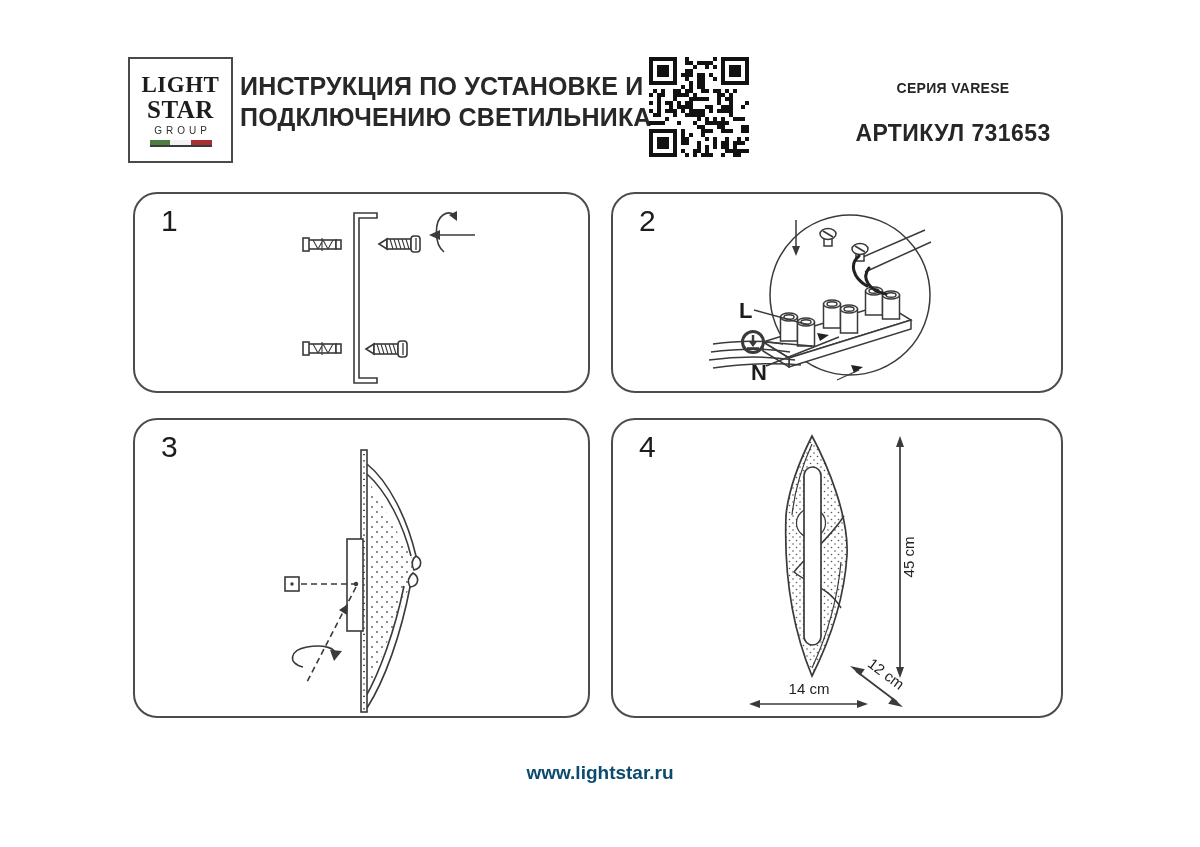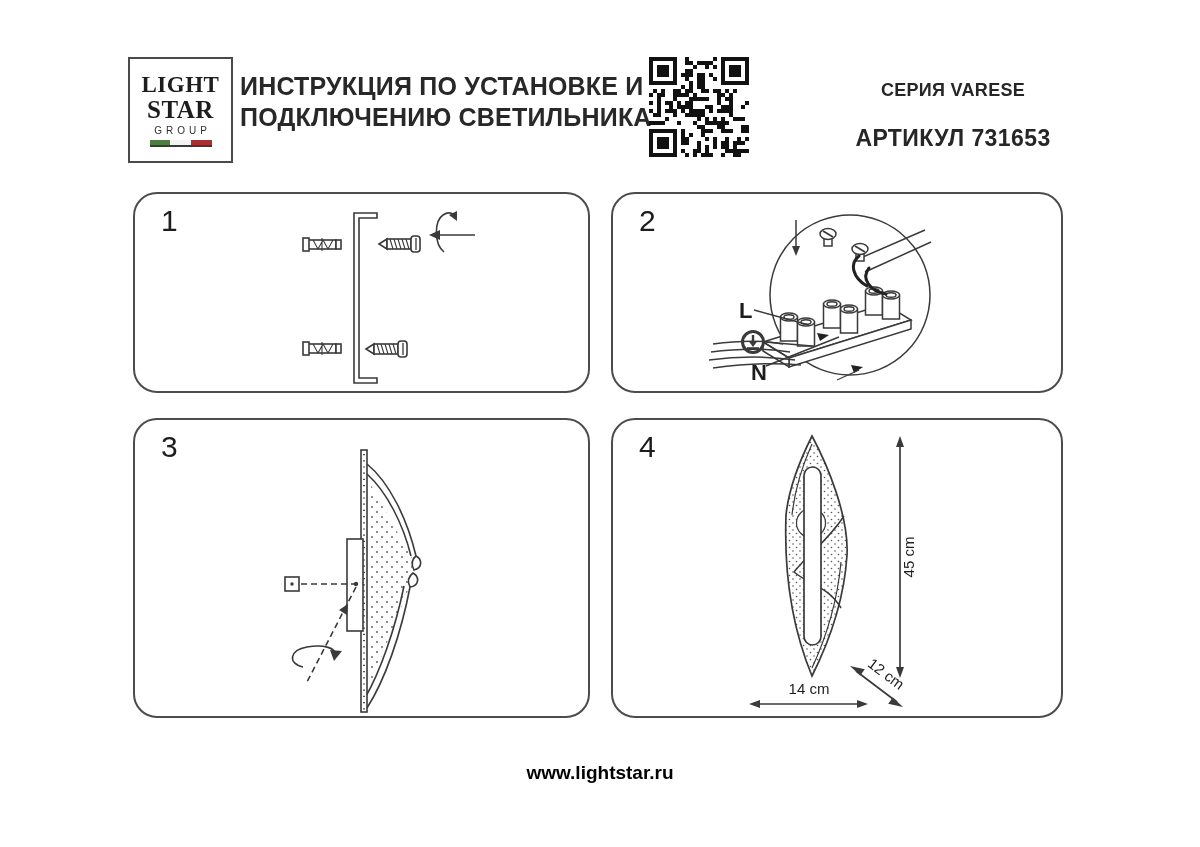--- a/index.html
+++ b/index.html
@@ -12,33 +12,33 @@
   .logo-line1{font-size:23px;letter-spacing:.5px;}
   .logo-line2{font-size:25px;letter-spacing:.5px;margin-top:1px;}
   .logo-group{font-size:10px;letter-spacing:4px;color:#2e2e2e;margin-top:3px;margin-left:4px;
               font-family:"Liberation Sans", sans-serif;}
   .flag{width:62px;height:5px;display:flex;margin-top:4px;border-bottom:2px solid #3a3a3a;}
   .flag span{flex:1;height:100%;}
   #doc-title{position:absolute;left:240px;top:71px;font-size:25px;font-weight:700;line-height:31px;
              color:#282828;letter-spacing:.2px;}
   #qr-box{position:absolute;left:649px;top:57px;width:100px;height:100px;}
   #series-block{position:absolute;left:808px;top:80px;width:290px;text-align:center;}
-  #series-line{font-size:18px;font-weight:700;letter-spacing:.3px;}
+  #series-line{font-size:14px;font-weight:700;letter-spacing:.3px;}
   #article-line{font-size:23px;font-weight:700;margin-top:24px;letter-spacing:.4px;}
   
   .panel{position:absolute;border:2px solid #4c4c4c;border-radius:24px;background:#fff;}
   #panel1{left:133px;top:192px;width:453px;height:197px;}
   #panel2{left:611px;top:192px;width:448px;height:197px;}
   #panel3{left:133px;top:418px;width:453px;height:296px;}
   #panel4{left:611px;top:418px;width:448px;height:296px;}
   .panel-number{position:absolute;left:26px;top:10px;font-size:30px;font-weight:400;color:#1c1c1c;}
   .panel svg.drawing{position:absolute;left:0;top:0;}
   
   #footer{position:absolute;left:0;top:762px;width:100%;text-align:center;
-          font-size:19px;font-weight:700;color:#000000;}
+          font-size:19px;font-weight:700;color:#0c4a6e;}
   text{font-family:"Liberation Sans", sans-serif;}
 </style>
 </head>
 <body>
 
 <div id="page">
 
   <div id="logo">
     <div class="logo-word logo-line1">LIGHT</div>
     <div class="logo-word logo-line2">STAR</div>

